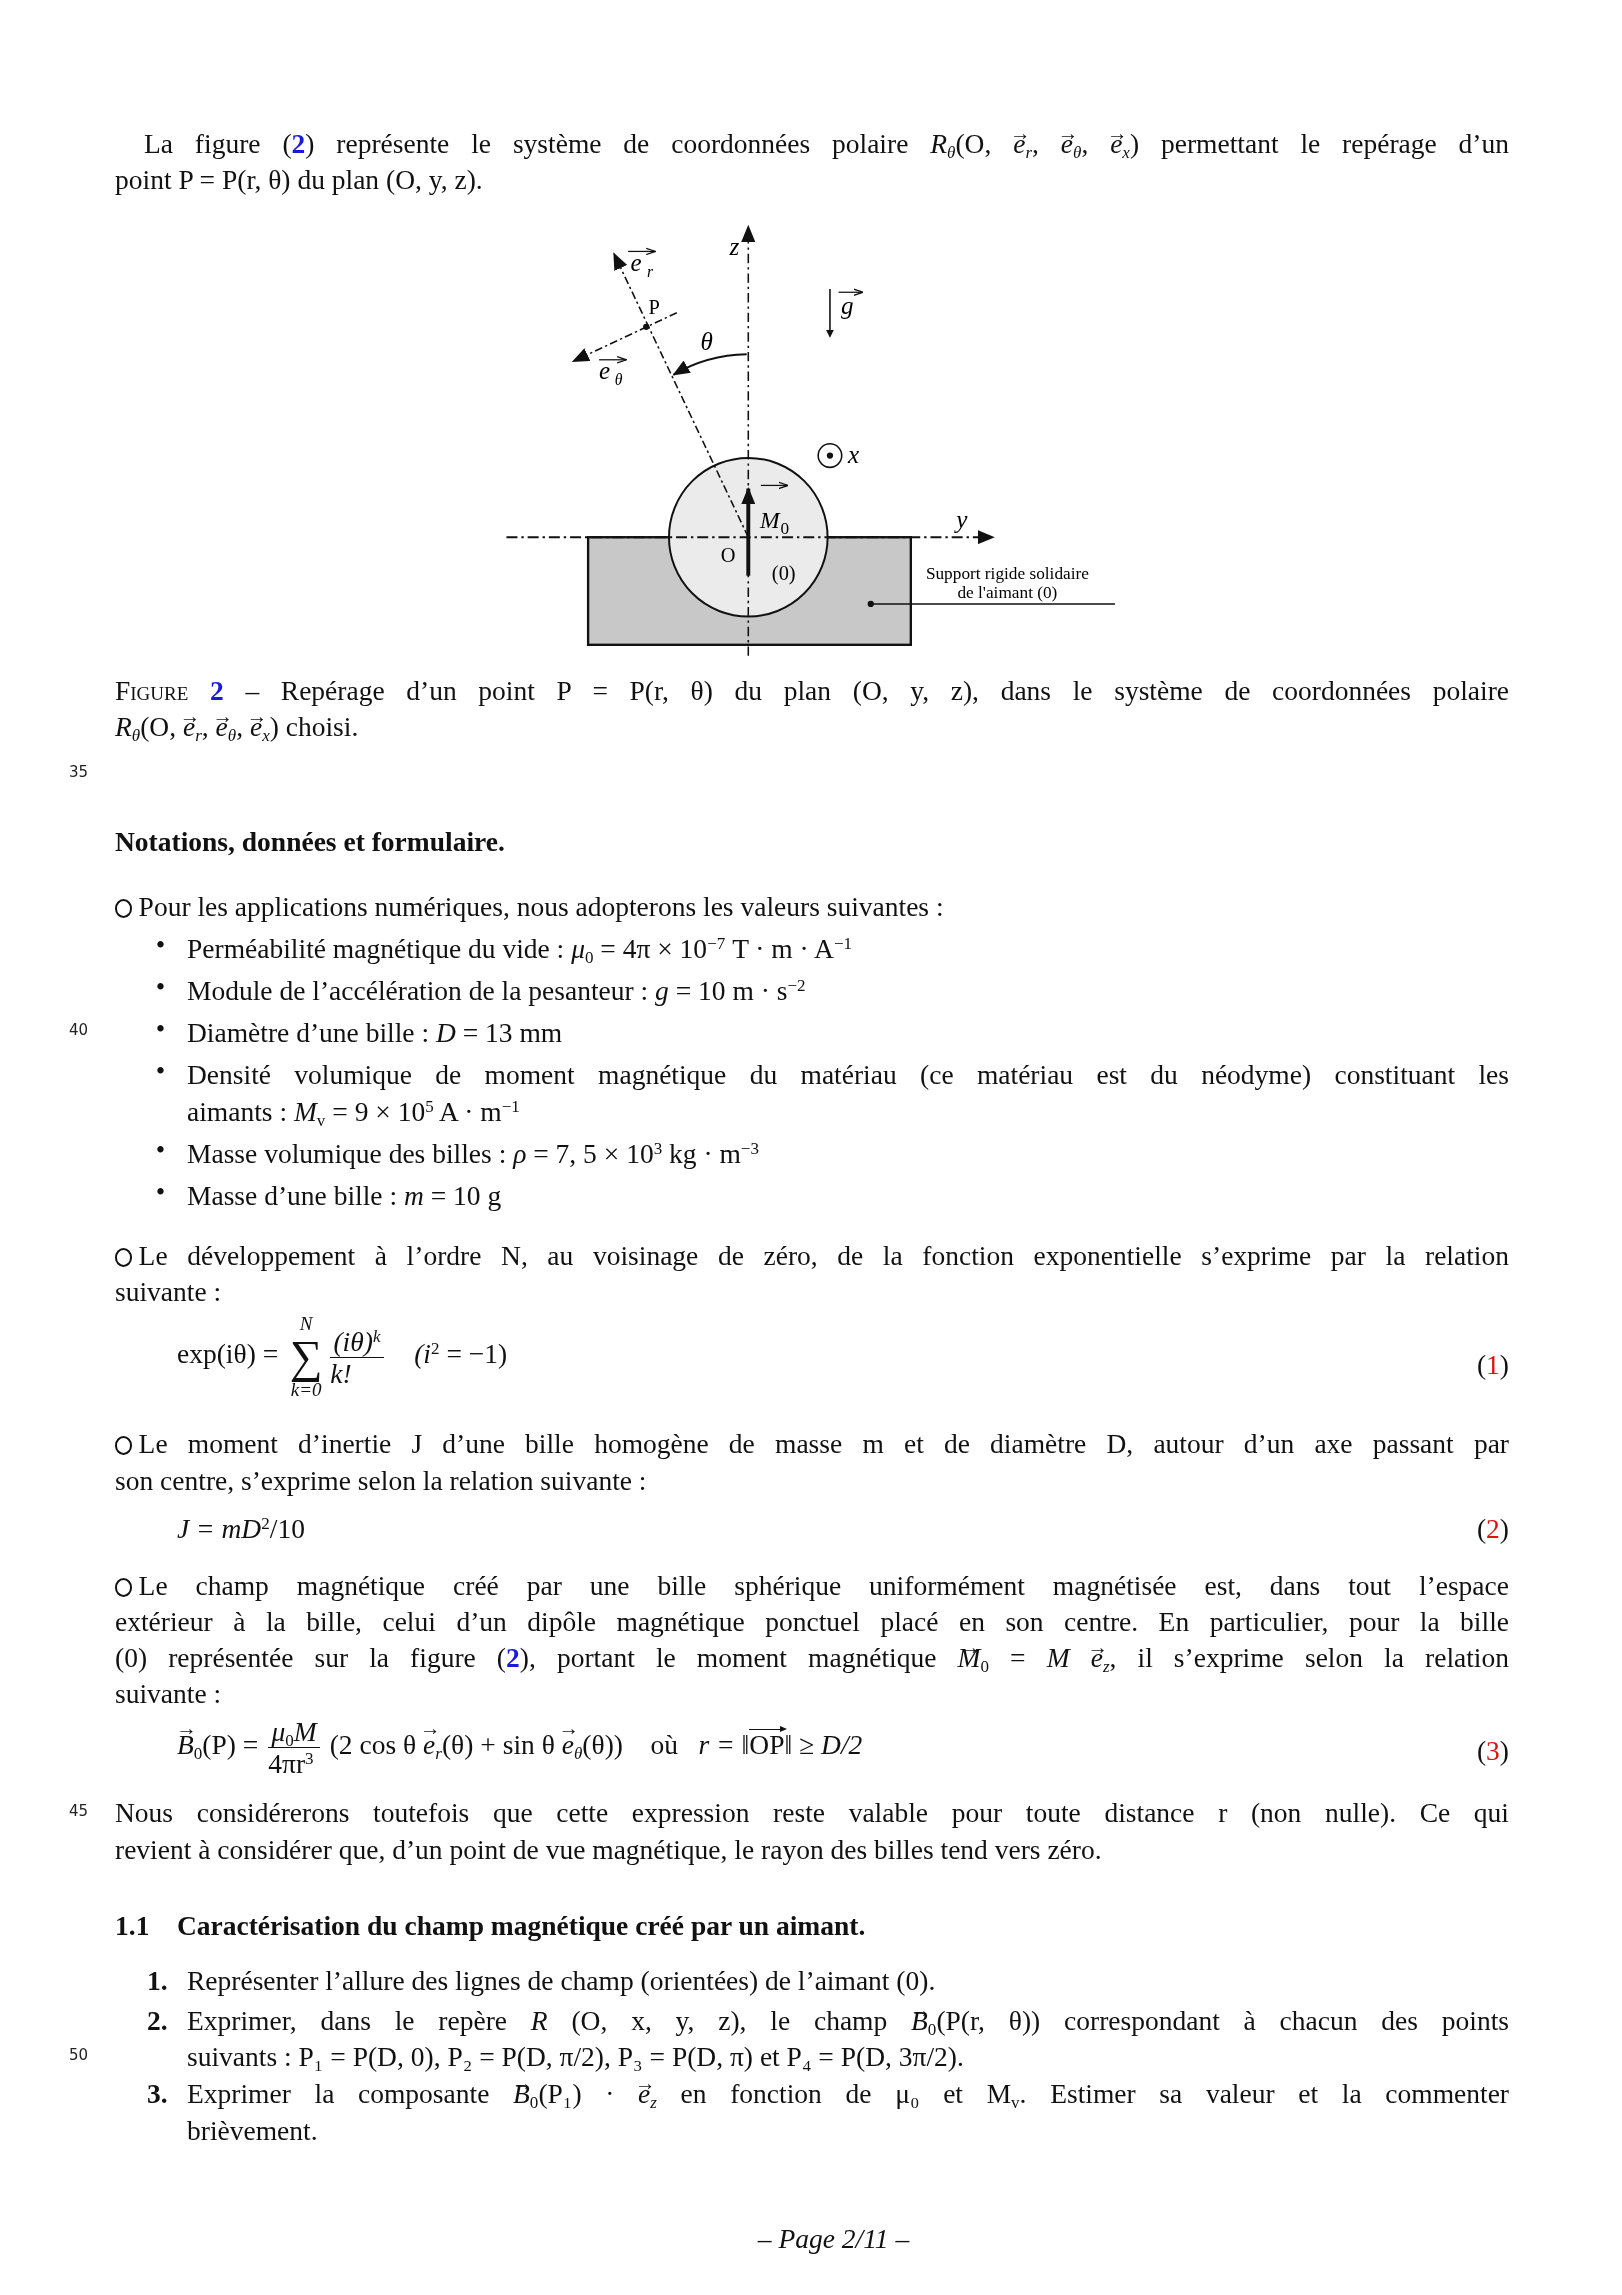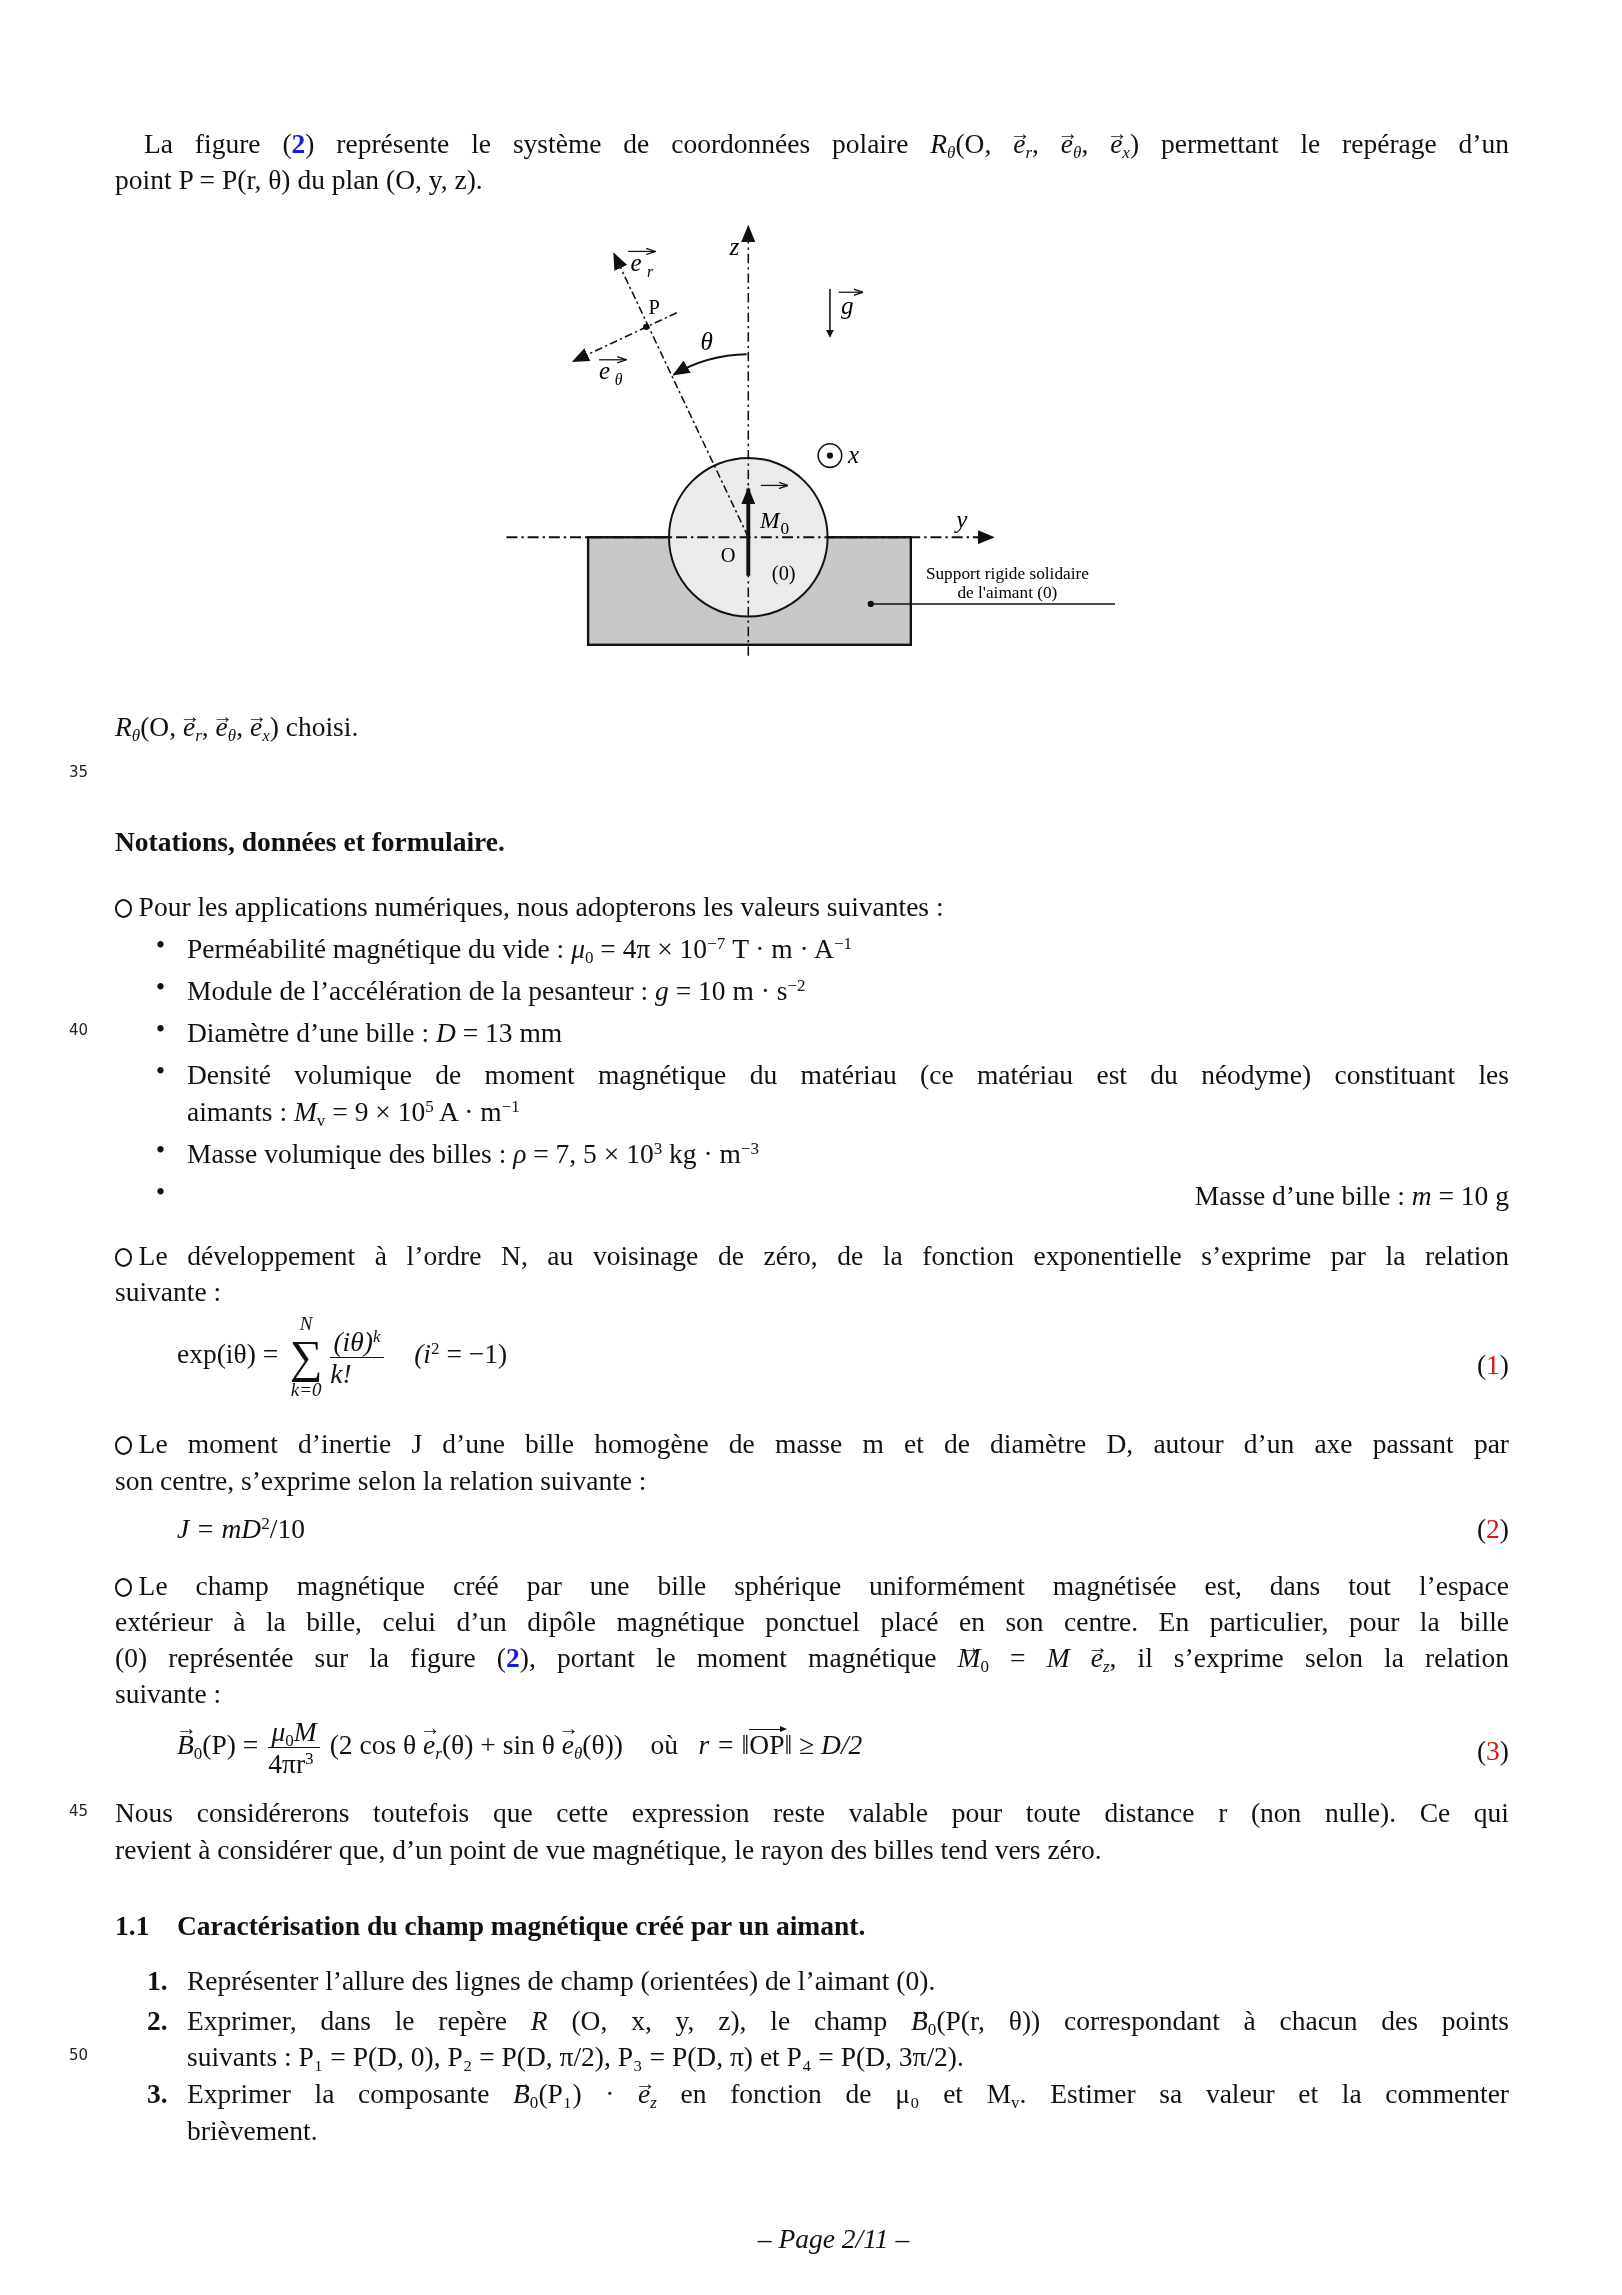--- a/index.html
+++ b/index.html
@@ -94,20 +94,23 @@
     <text x="763" y="483" font-size="32" font-style="italic">e</text>
     <text x="783" y="490" font-size="20" font-style="italic">θ</text>
     <text x="1071" y="400" font-size="32" font-style="italic">g</text>
     <text x="968" y="672" font-size="30" font-style="italic">M</text>
     <text x="994" y="680" font-size="22">0</text>
     <text x="983" y="739" font-size="26">(0)</text>
     <text x="1283" y="737" font-size="22" text-anchor="middle">Support rigide solidaire</text>
     <text x="1283" y="762" font-size="22" text-anchor="middle">de l'aimant (0)</text>
   </svg>
 
+  <div class="line just" style="top:673px;">
+    <span class="sc">Figure</span> <span class="ref">2</span><span> – Repérage d’un point P = P(r, θ) du plan (O, y, z), dans le système de coordonnées polaire</span>
+  </div>
   <div class="line" style="top:709px;">
     <i>R</i><sub><i>θ</i></sub><span>(O, </span><i class="vec"><span>e</span></i><sub><i>r</i></sub>, <i class="vec"><span>e</span></i><sub><i>θ</i></sub>, <i class="vec"><span>e</span></i><sub><i>x</i></sub><span>) choisi.</span>
   </div>
 
   <div class="lnum" style="top:763px;">35</div>
 
   <div class="line" style="top:889px;"><span class="circ"></span><span>Pour les applications numériques, nous adopterons les valeurs suivantes :</span></div>
 
   <div class="line bold" style="top:824px;">Notations, données et formulaire.</div>
 
@@ -122,21 +125,21 @@
   <div class="line item" style="top:1015px;"><span>Diamètre d’une bille : </span><i>D</i><span> = 13 mm</span></div>
 
   <div class="bullet" style="top:1059px;">•</div>
   <div class="line item just" style="top:1057px;">Densité volumique de moment magnétique du matériau (ce matériau est du néodyme) constituant les</div>
   <div class="line item" style="top:1094px;"><span>aimants : </span><i>M</i><sub>v</sub><span> = 9 × 10</span><sup>5</sup><span> A · m</span><sup>−1</sup></div>
 
   <div class="bullet" style="top:1138px;">•</div>
   <div class="line item" style="top:1136px;"><span>Masse volumique des billes : </span><i>ρ</i><span> = 7, 5 × 10</span><sup>3</sup><span> kg · m</span><sup>−3</sup></div>
 
   <div class="bullet" style="top:1180px;">•</div>
-  <div class="line item" style="top:1178px;text-align:right;"><span>Masse d’une bille : </span><i>m</i><span> = 10 g</span></div>
+  <div class="line item" style="top:1178px;"><span>Masse d’une bille : </span><i>m</i><span> = 10 g</span></div>
 
   <div class="line just" style="top:1238px;"><span class="circ"></span><span>Le développement à l’ordre N, au voisinage de zéro, de la fonction exponentielle s’exprime par la relation</span></div>
   <div class="line" style="top:1274px;">suivante :</div>
 
   <div class="eq" style="top:1313px;">
     <span>exp(iθ) = </span><span class="sum"><span class="lim">N</span><span class="sig">∑</span><span class="lim">k=0</span></span><span class="frac"><span class="num"><i>(iθ)</i><sup><i>k</i></sup></span><span><i>k!</i></span></span>
     &nbsp;&nbsp;&nbsp;<i>(i</i><sup>2</sup><span> = −1)</span>
   </div>
   <div class="eqnum" style="top:1349px;">(<span class="eqref">1</span>)</div>
 

